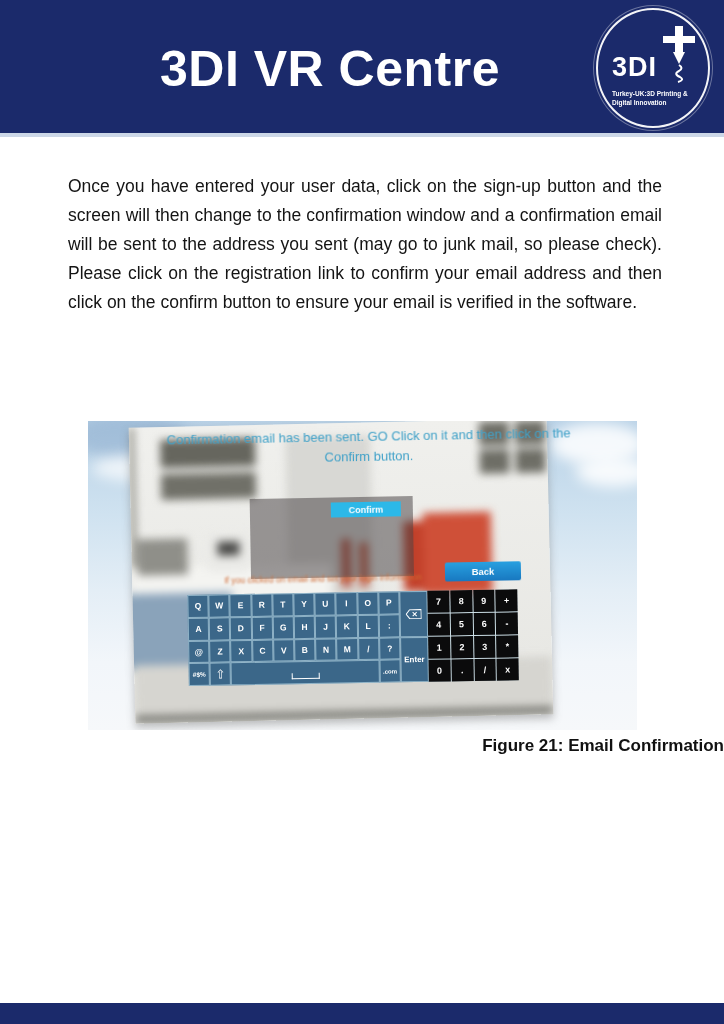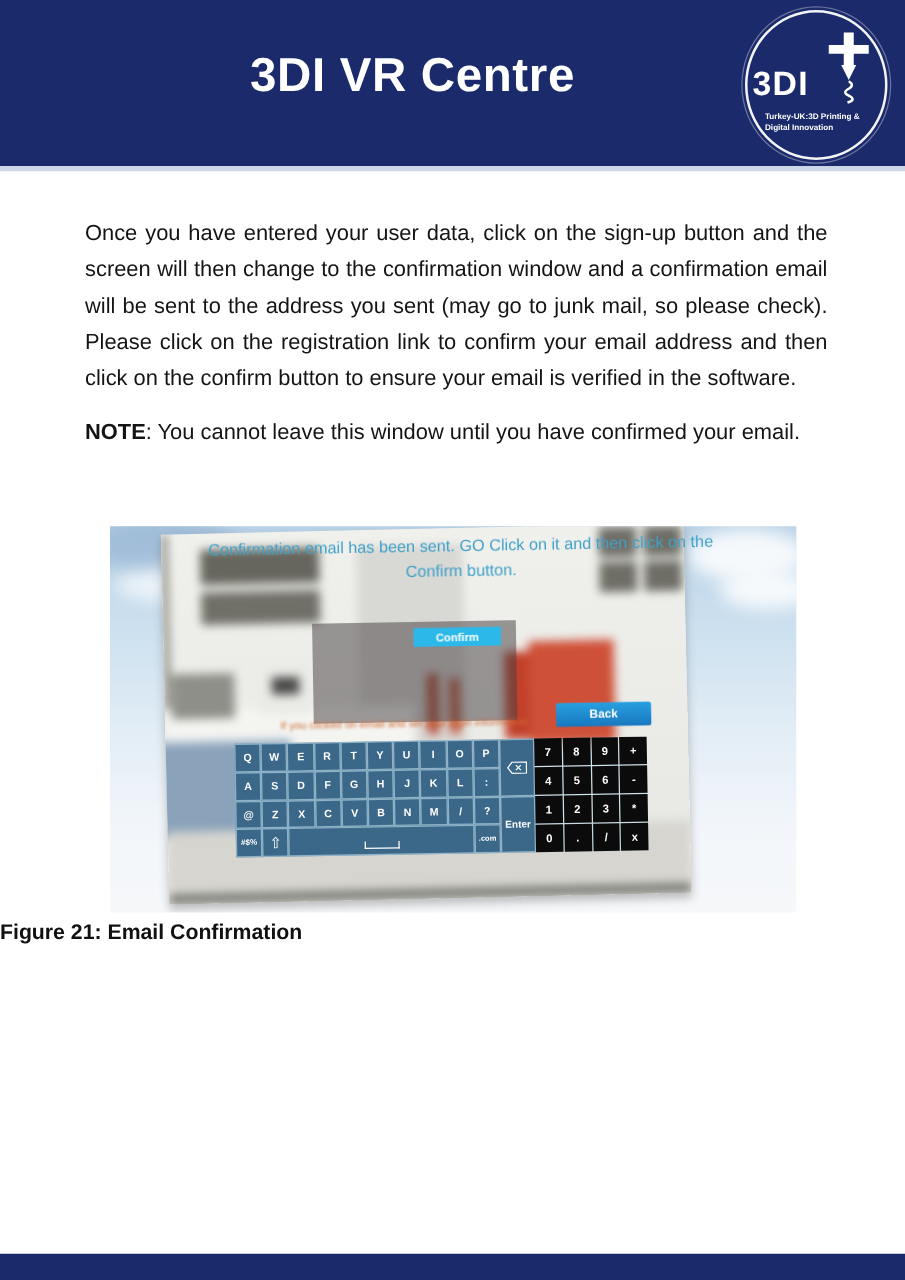--- a/index.html
+++ b/index.html
@@ -3,25 +3,25 @@
 <meta charset="utf-8">
 <style>
   html,body{margin:0;padding:0;background:#fff;}
   .page{position:relative;width:724px;height:1024px;background:#fff;overflow:hidden;
         font-family:"Liberation Sans",sans-serif;color:#141414;}
 
   
   .hdr{position:absolute;left:0;top:0;width:724px;height:133px;background:#1b2a6b;}
   .hdr-rule{position:absolute;left:0;top:133px;width:724px;height:4px;background:#ccd7e7;}
   .hdr h1{position:absolute;left:140px;top:40px;width:380px;margin:0;text-align:center;
-          color:#fff;font-size:38px;font-weight:bold;letter-spacing:.5px;}
+          color:#fff;font-size:50px;font-weight:bold;letter-spacing:.5px;}
   .logo{position:absolute;right:14px;top:8px;width:110px;height:116px;
         border:2.5px solid rgba(255,255,255,.95);border-radius:50%;
         outline:1px solid rgba(255,255,255,.35);outline-offset:2px;color:#fff;}
-  .logo-3di{position:absolute;left:4px;top:42px;font-size:27px;font-weight:bold;letter-spacing:1px;}
+  .logo-3di{position:absolute;left:14px;top:42px;font-size:27px;font-weight:bold;letter-spacing:1px;}
   .logo-tag{position:absolute;left:14px;top:80px;font-size:6.5px;font-weight:bold;line-height:1.35;}
   .logo svg{position:absolute;right:8px;top:14px;}
 
   
   .content{position:absolute;left:63px;top:172px;width:599px;}
   .para{margin:0 0 14px 5px;font-size:17.5px;line-height:29px;text-align:justify;}
   .para strong{font-weight:bold;}
 
   
   .vr{position:absolute;left:88px;top:421px;width:549px;height:309px;margin:0;overflow:hidden;
@@ -88,21 +88,21 @@
   .space-glyph{display:block;width:26px;height:5px;margin-top:6px;
                border-left:1px solid #fff;border-right:1px solid #fff;border-bottom:1px solid #fff;}
   .kb-side{position:absolute;left:212px;top:0;width:28px;height:91px;background:#3b6789;}
   .kb-side .key{width:28px;height:45.5px;font-size:8px;text-align:center;}
   .kb-num{position:absolute;left:240px;top:0;width:90px;height:91px;display:grid;
           grid-template-columns:repeat(4,1fr);grid-template-rows:repeat(4,1fr);gap:1px;
           background:rgba(180,215,235,.5);}
   .kb-num .key{background:#0b0b0c;border:none;font-size:9px;}
 
   
-  .caption{position:absolute;left:0;top:736px;width:724px;text-align:left;
+  .caption{position:absolute;left:0;top:736px;width:724px;text-align:right;
            font-size:17px;font-weight:bold;color:#111;}
   .ftr{position:absolute;left:0;bottom:0;width:724px;height:21px;background:#1b2a6b;}
 </style>
 </head>
 <body>
 
 <div class="page">
 
   <header class="hdr">
     <h1>3DI VR Centre</h1>
@@ -117,21 +117,20 @@
       <div class="logo-tag">
         <div>Turkey-UK:3D Printing &amp;</div>
         <div>Digital Innovation</div>
       </div>
     </div>
   </header>
   <div class="hdr-rule"></div>
 
   <main class="content">
     <p class="para">Once you have entered your user data, click on the sign-up button and the screen will then change to the confirmation window and a confirmation email will be sent to the address you sent (may go to junk mail, so please check). Please click on the registration link to confirm your email address and then click on the confirm button to ensure your email is verified in the software.</p>
-    <p class="para"><strong>NOTE</strong><span>: You cannot leave this window until you have confirmed your email.</span></p>
   </main>
 
   <figure class="vr">
     <div class="cloud c3"></div>
     <div class="cloud c1"></div>
     <div class="cloud c2"></div>
     <div class="cloud c4"></div>
 
     <div class="labpanel">
       <div class="blurlayer">

